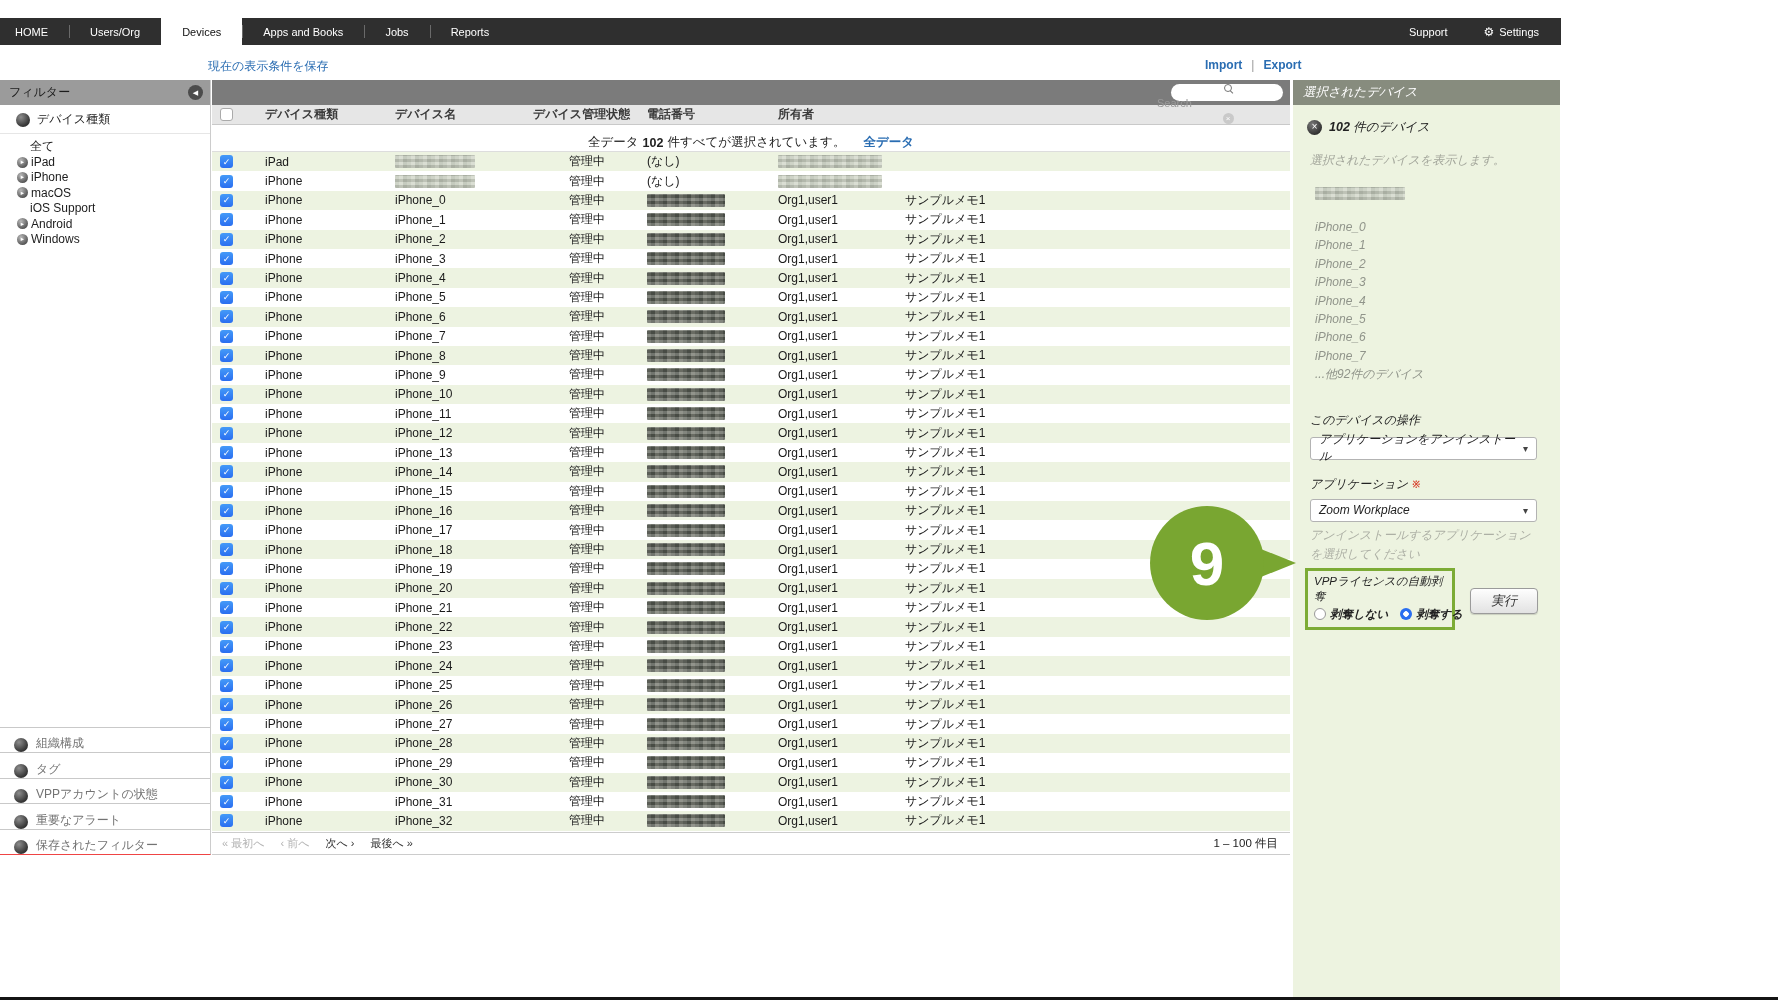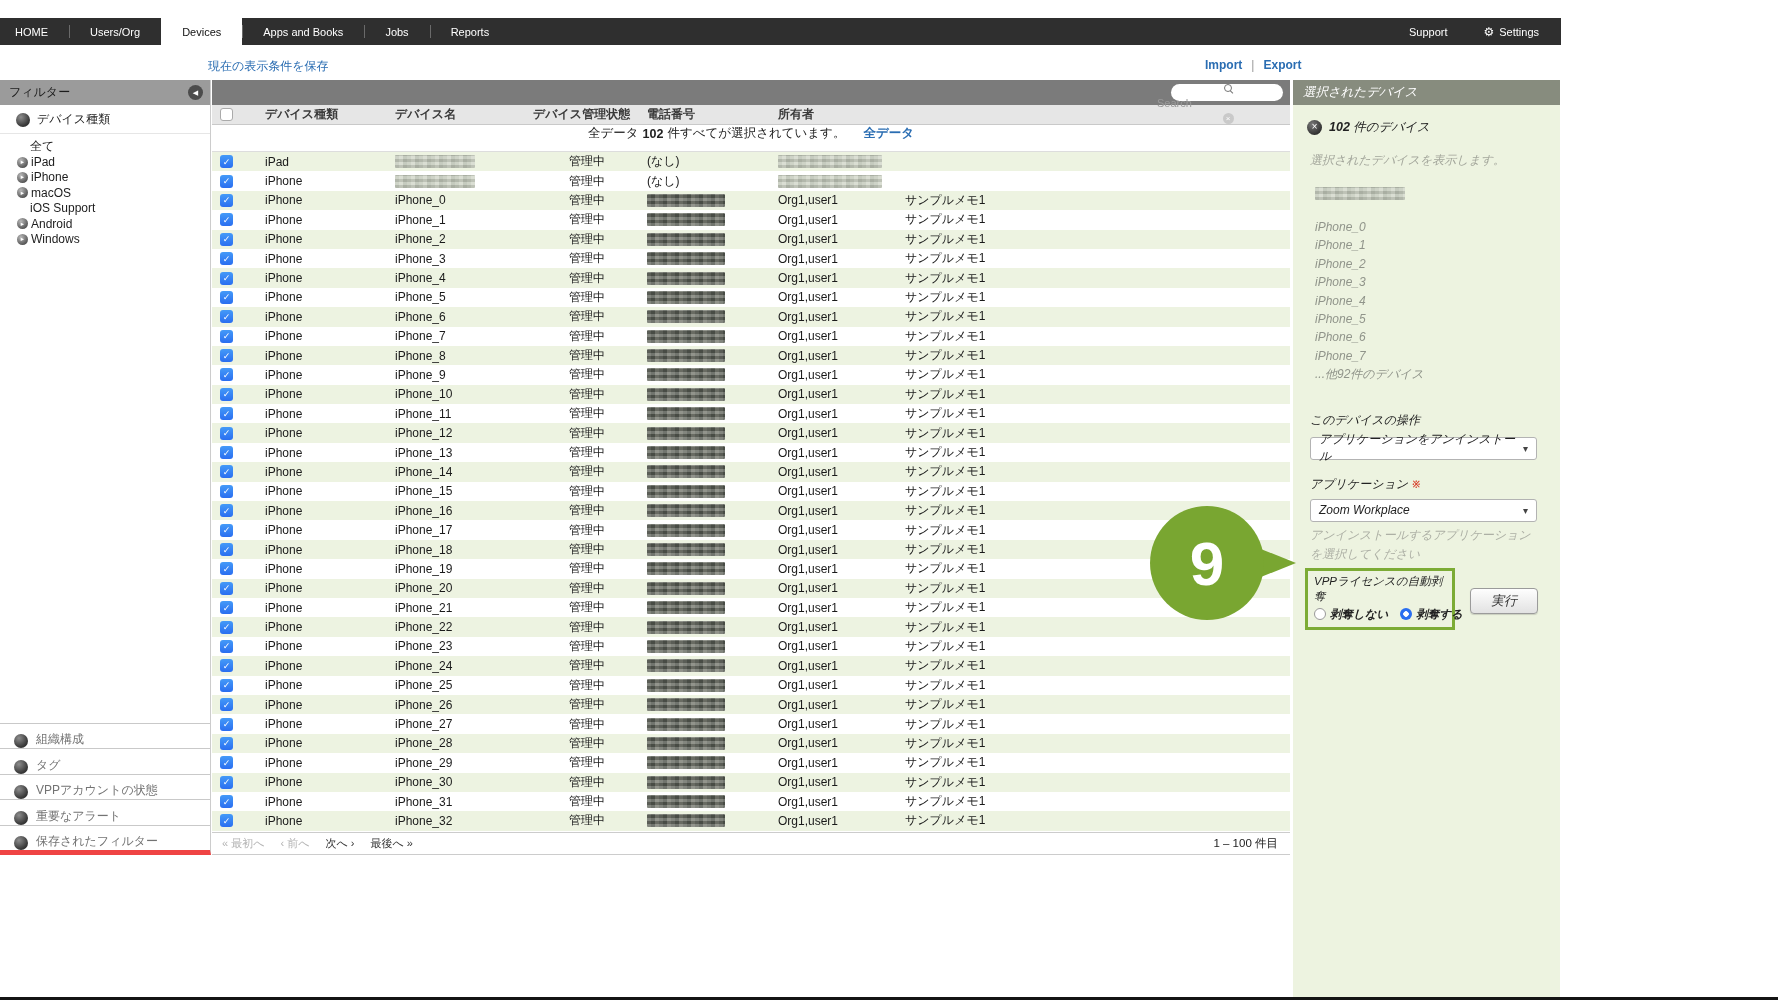--- a/index.html
+++ b/index.html
@@ -20,21 +20,21 @@
   .nav-right .grp { display:flex; align-items:center; gap:5px; cursor:pointer; }
   .gear-ic { font-size:12px; line-height:1; }
 
   
   .save-link { position:absolute; left:208px; top:58px; font-size:12px; color:#2a6db2; cursor:pointer; }
   .impexp { position:absolute; left:1205px; top:58px; font-size:12px; color:#2a6db2; font-weight:bold; display:flex; gap:9px; align-items:center; }
   .impexp .sep { color:#999; font-weight:normal; }
 
   
   .sidebar { position:absolute; left:0; top:80px; width:211px; height:775px; background:#fff;
-    border-right:1px solid #ccc; border-bottom:5px solid #ef4444; display:flex; flex-direction:column; }
+    border-right:1px solid #ccc; border-bottom:1px solid #ef4444; display:flex; flex-direction:column; }
   .filter-head { flex:0 0 25px; background:#9b9b9b; display:flex; align-items:center; padding:0 7px 0 9px; font-size:12px; color:#1c1c1c; }
   .collapse-btn { margin-left:auto; width:15px; height:15px; border-radius:50%; background:#4c4c4c; color:#fff;
     display:flex; align-items:center; justify-content:center; font-size:7px; cursor:pointer; }
   .devtype { flex:1 1 auto; overflow:hidden; }
   .devtype-title { display:flex; align-items:center; gap:7px; padding:6px 0 5px 16px; border-bottom:1px solid #e6e6e6; font-size:12px; color:#222; }
   .sphere { width:14px; height:14px; border-radius:50%; flex:0 0 auto;
     background:radial-gradient(circle at 35% 30%, #8d8d8d, #3a3a3a 65%, #1e1e1e); }
   .devtype-items { padding-top:5px; }
   .dt-item { display:flex; align-items:center; gap:3px; height:15.4px; padding-left:17px; font-size:12px; color:#1c1c1c; cursor:pointer; }
   .dt-item.noicon { padding-left:30px; }
@@ -65,21 +65,21 @@
   .c { height:100%; display:flex; align-items:center; overflow:hidden; white-space:nowrap; }
   .col-check { width:45px; padding-left:8px; flex:0 0 45px; }
   .col-type  { width:130px; padding-left:8px; flex:0 0 130px; }
   .col-name  { width:145px; padding-left:8px; flex:0 0 145px; }
   .col-status{ width:110px; justify-content:center; flex:0 0 110px; }
   .col-phone { width:130px; padding-left:5px; flex:0 0 130px; }
   .col-owner { width:125px; padding-left:6px; flex:0 0 125px; }
   .col-memo  { flex:1 1 auto; padding-left:8px; }
   .thead .col-status { justify-content:flex-start; padding-left:1px; }
 
-  .banner { flex:0 0 27px; background:#fff; border-bottom:1px solid #ddd; display:flex; align-items:flex-start;
+  .banner { flex:0 0 27px; background:#fff; border-bottom:1px solid #ddd; display:flex; align-items:flex-end;
     justify-content:center; gap:18px; font-size:12.5px; color:#222; }
   .banner-text { display:flex; gap:4px; align-items:center; }
   .clear-sel { color:#2a6db2; font-weight:bold; cursor:pointer; }
 
   .tbody { flex:1 1 auto; overflow:hidden; }
   .trow { height:19.4px; display:flex; font-size:12px; color:#1a1a1a; }
   .tbody .trow:nth-child(odd) { background:#edf3e1; }
 
   .cb { width:13px; height:13px; border-radius:3px; display:flex; align-items:center; justify-content:center; flex:0 0 auto; cursor:pointer; }
   .cb.checked { background:linear-gradient(#449af8,#2a6ef0); color:#fff; font-size:9px; }

